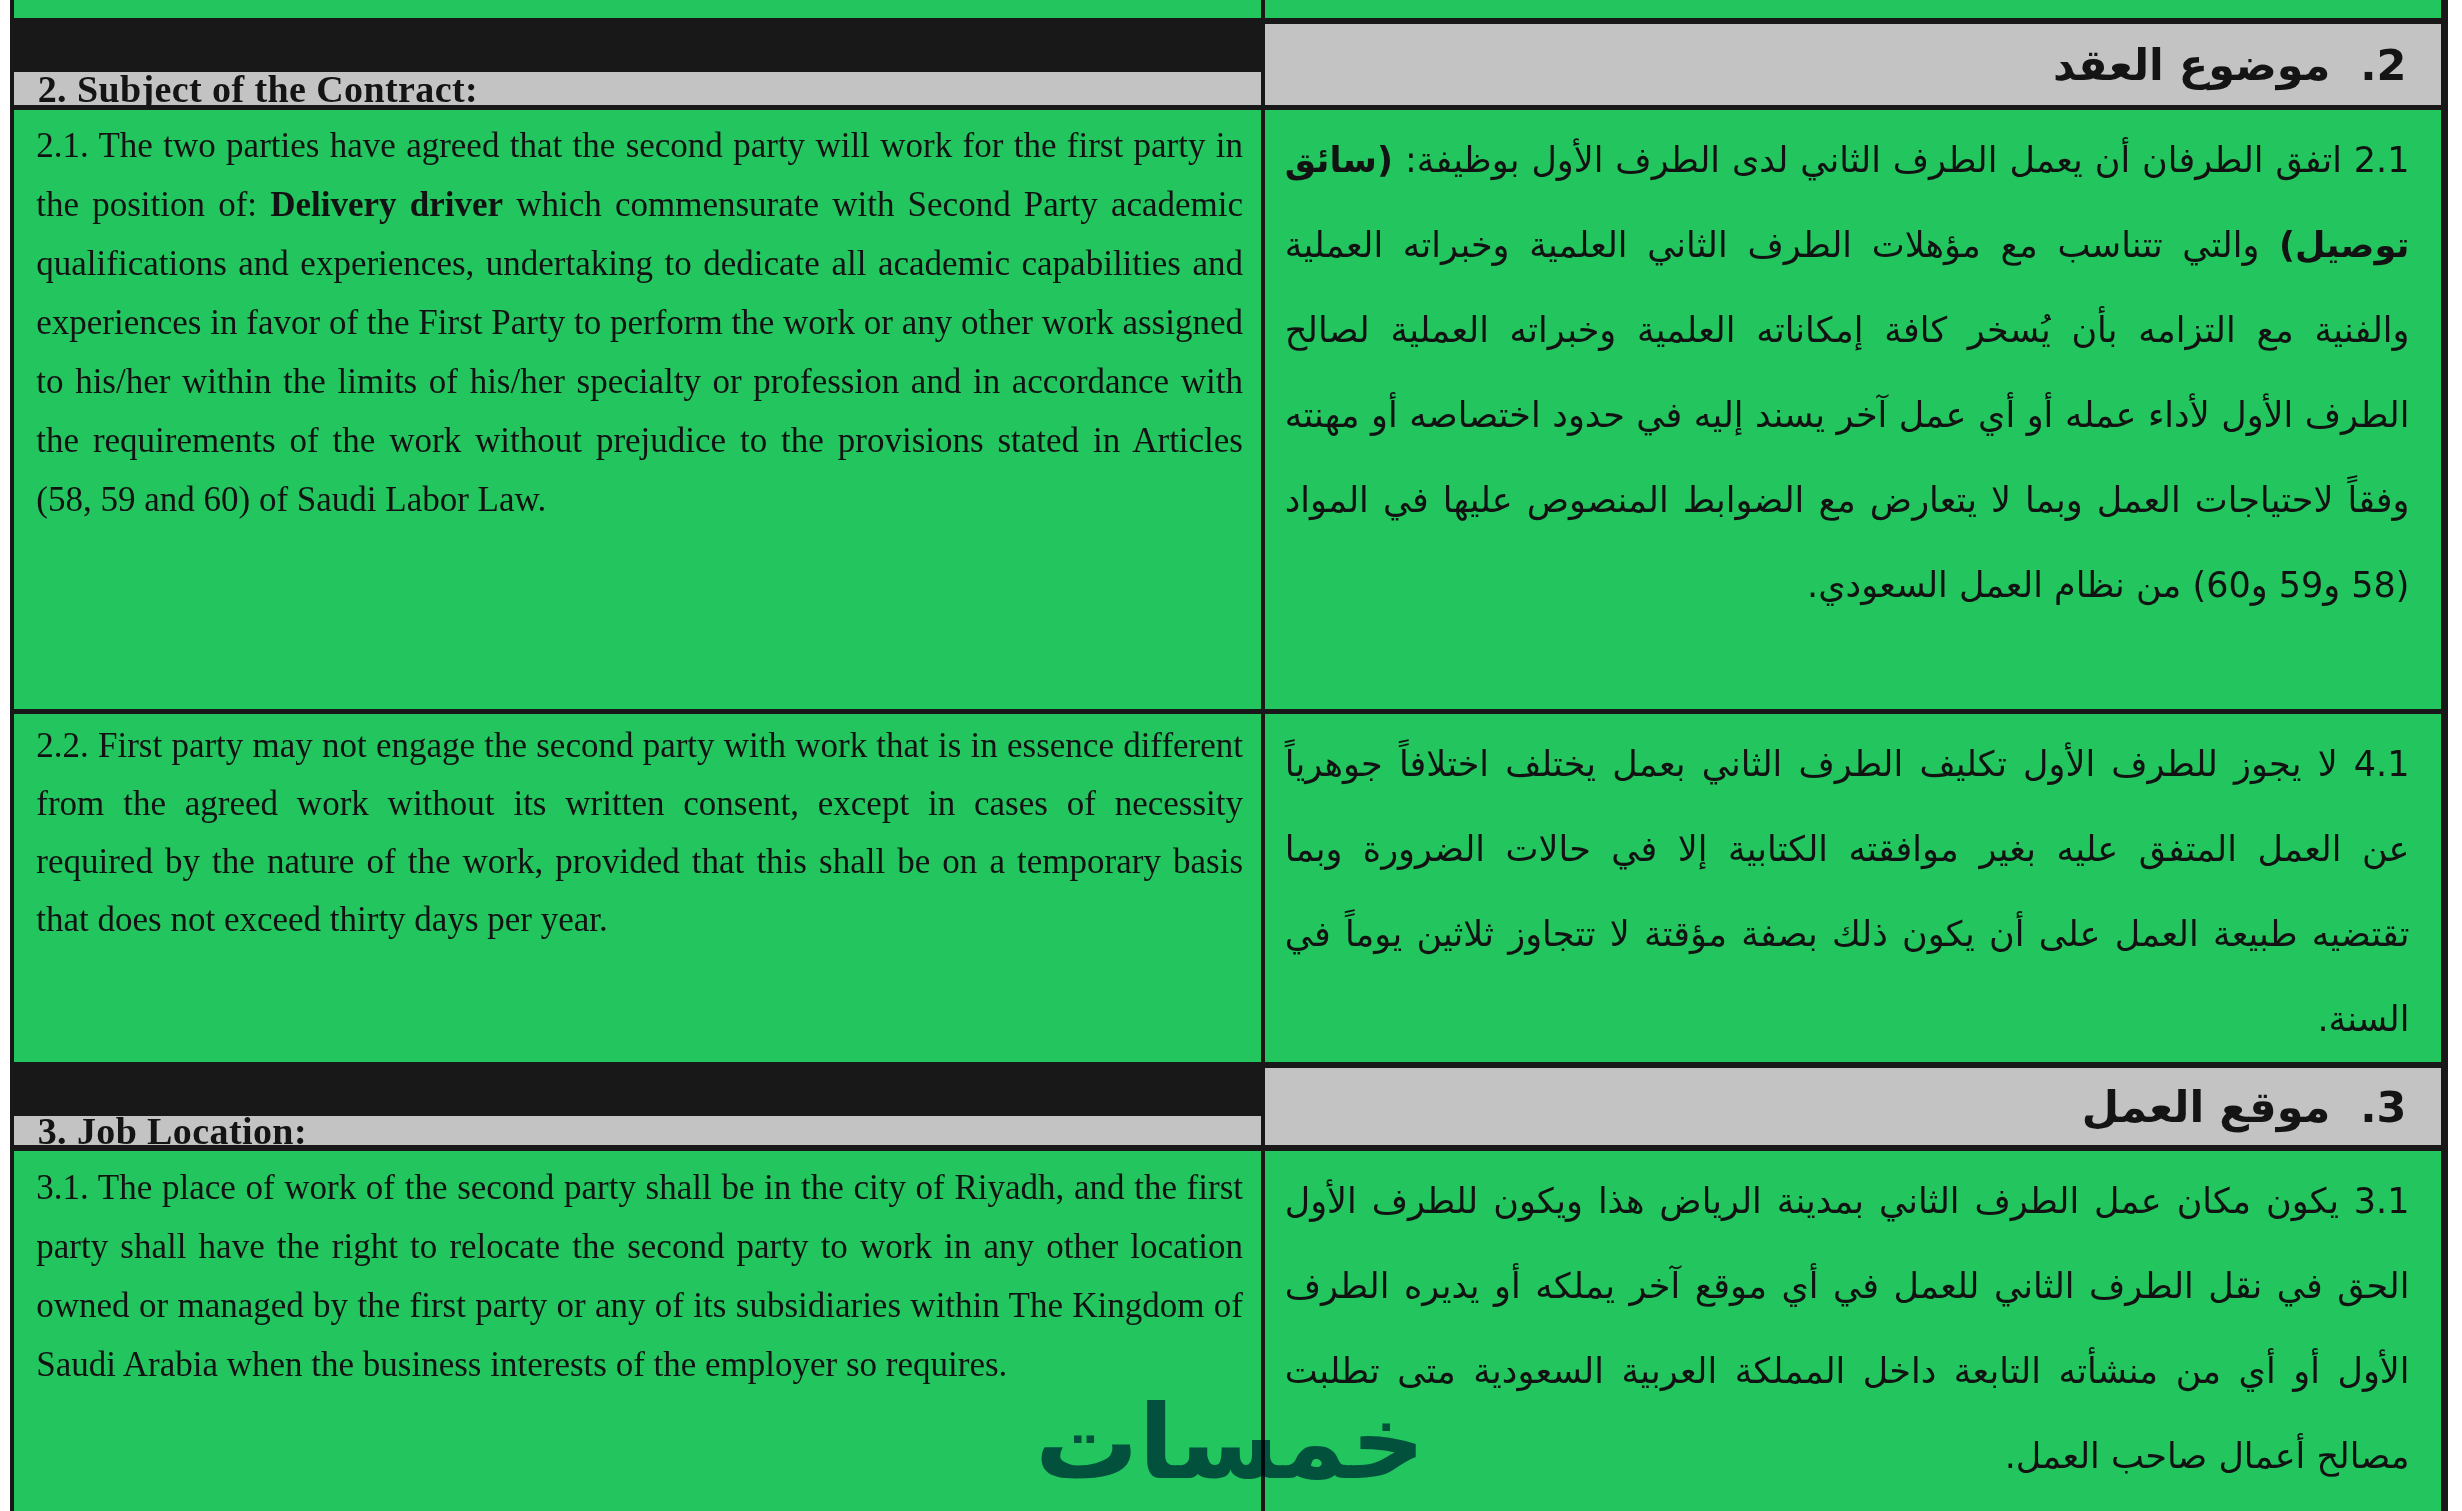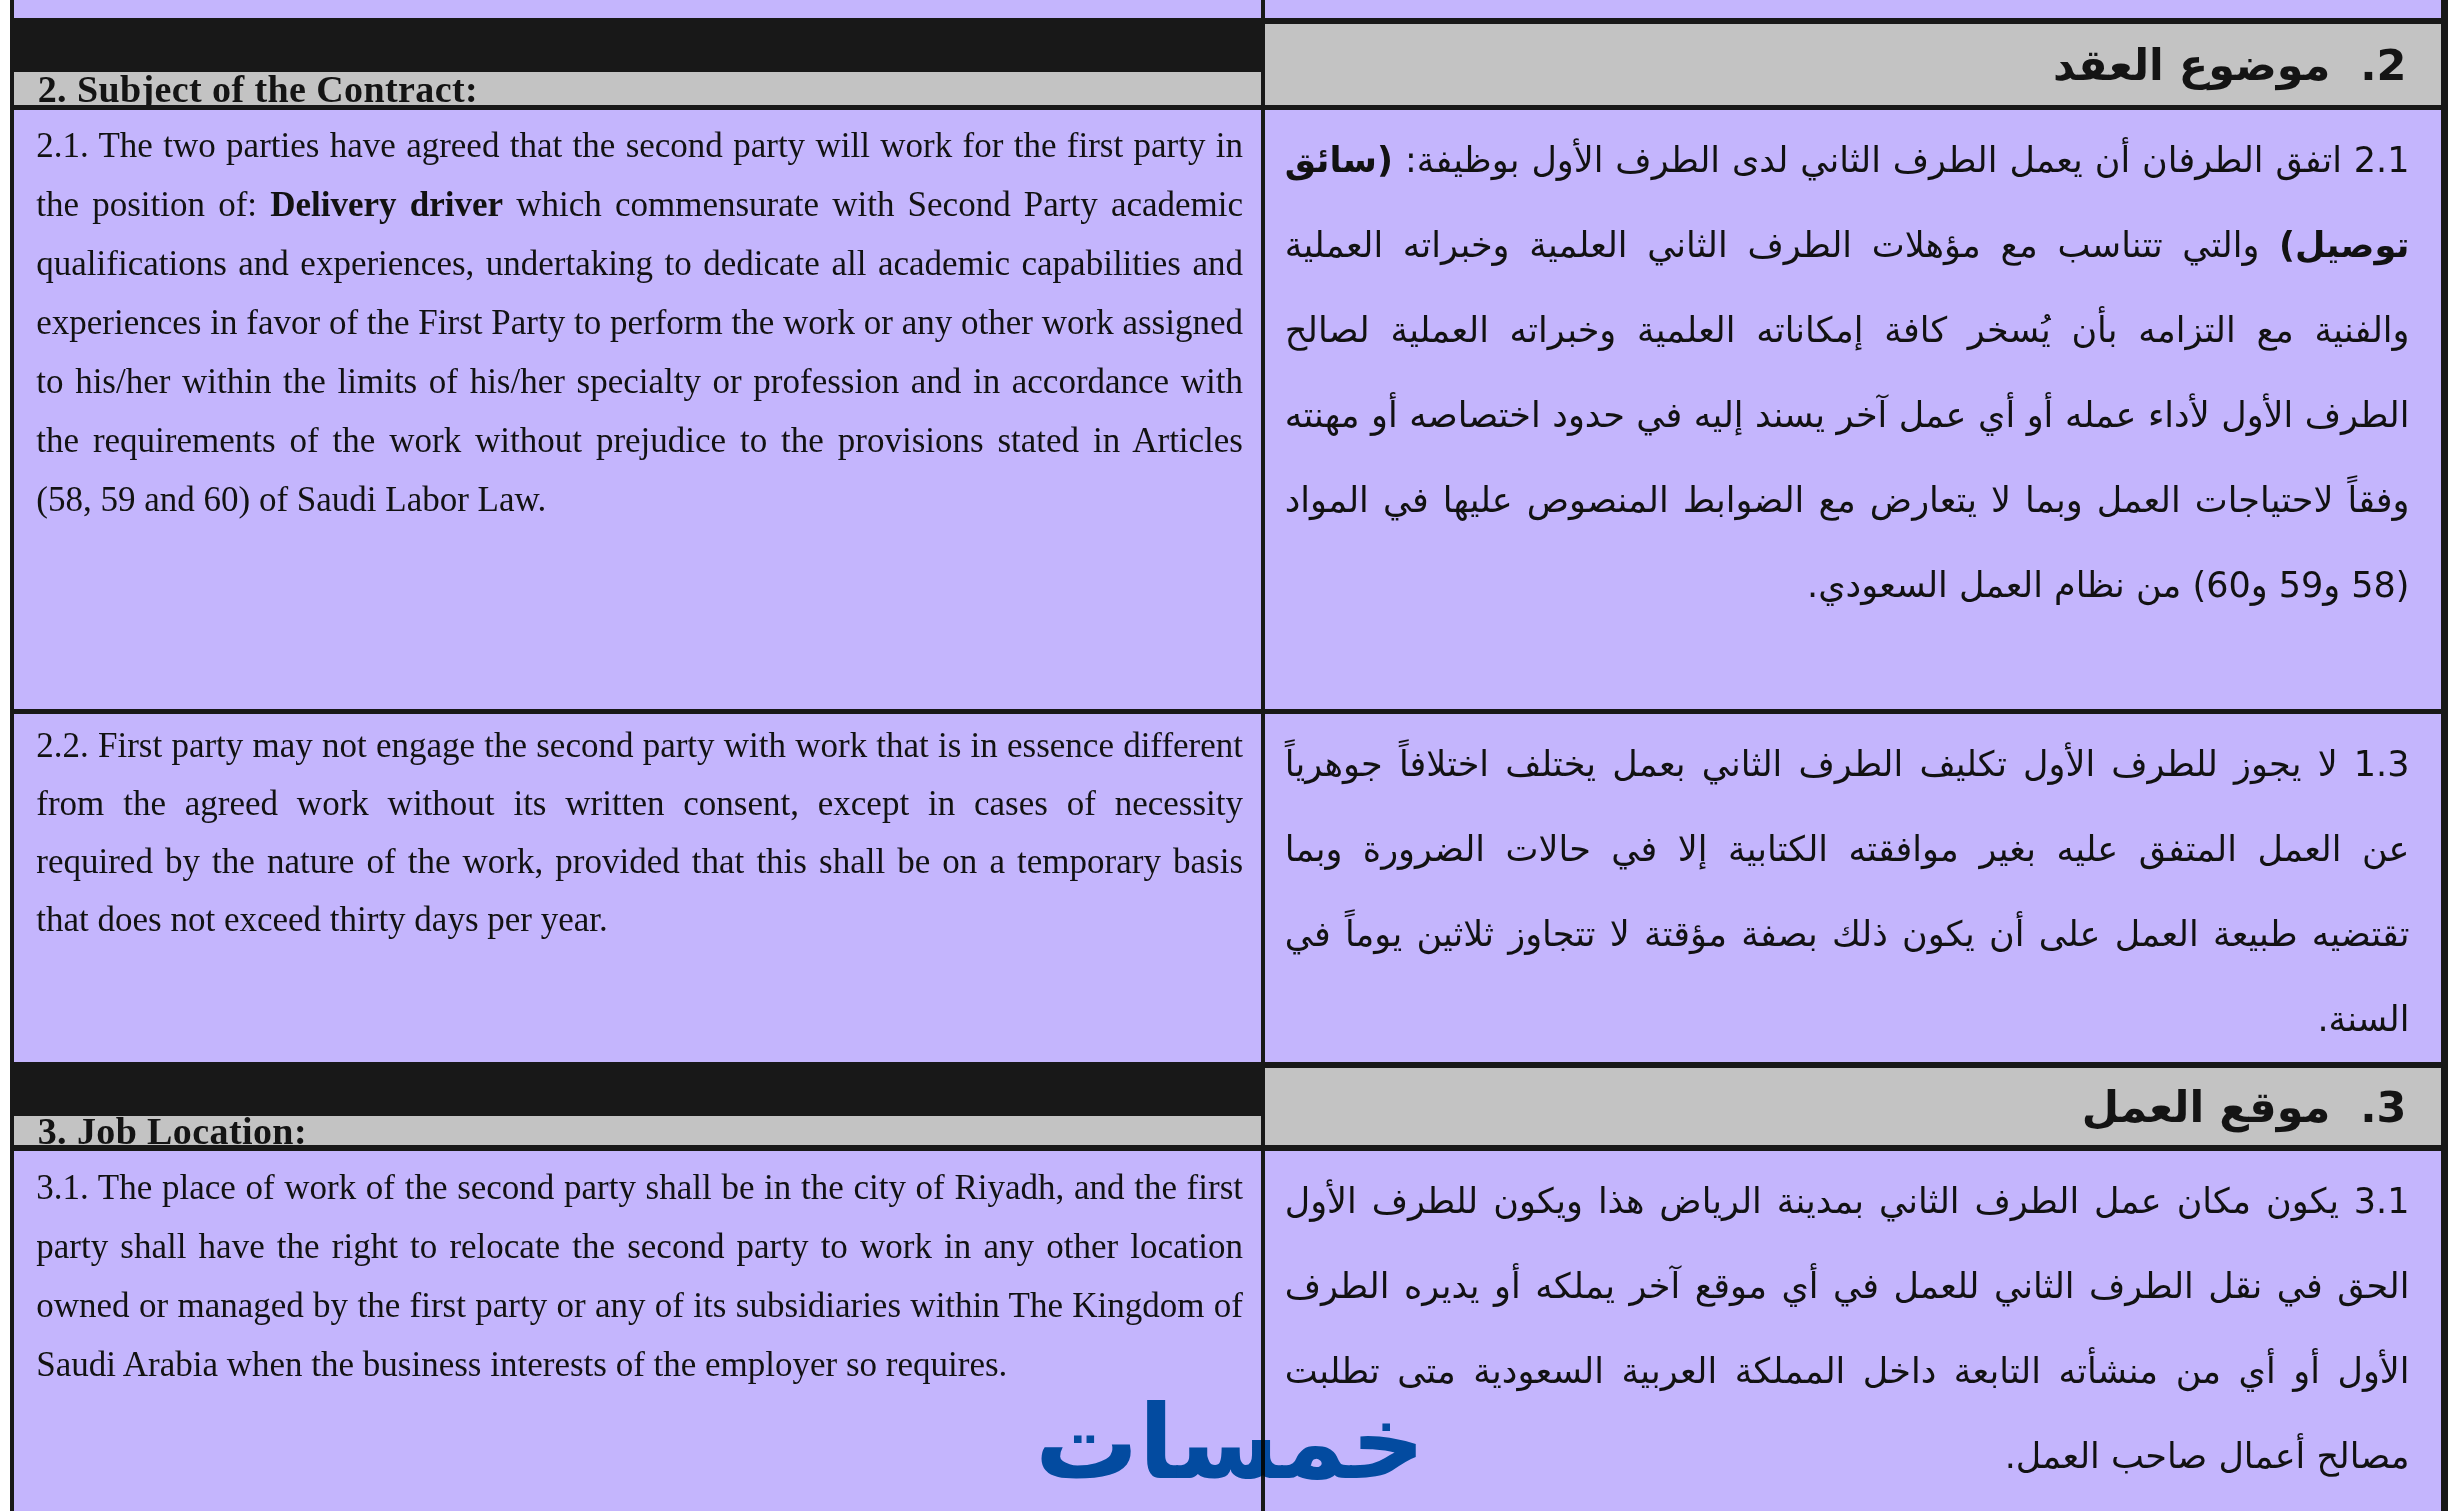--- a/index.html
+++ b/index.html
@@ -13,21 +13,21 @@
   .tbl{
     position:absolute;left:9.7px;top:0;width:2438px;height:1512px;
     box-sizing:border-box;
     background:#181818;
     border-left:4.8px solid #181818;border-right:4.8px solid #181818;
     display:grid;
     grid-template-columns:1247px 1176px;
     column-gap:4.8px;
     grid-template-rows:17.7px 6.4px 81px 4.8px 599px 4.8px 348px 6.4px 77px 6.4px 1fr;
   }
-  .cell{background:#c4b5fd;overflow:hidden;}
+  .cell{background:#22c55e;overflow:hidden;}
   .head{background:#c3c3c3;}
   .c1{grid-column:1;} .c2{grid-column:2;}
   .r1{grid-row:1;} .r3{grid-row:3;} .r5{grid-row:5;}
   .r7{grid-row:7;} .r9{grid-row:9;} .r11{grid-row:11;}
   
   .en-head{
     display:flex;align-items:center;
     font-family:"Liberation Serif","DejaVu Serif",serif;
     font-weight:bold;font-size:38px;color:#141414;
     padding-left:24px;letter-spacing:0.4px;margin-top:48px;
@@ -84,21 +84,21 @@
       <span>2.1. The two parties have agreed that the second party will work for the first party in the position of: </span><span class="bold">Delivery driver</span><span> which commensurate with Second Party academic qualifications and experiences, undertaking to dedicate all academic capabilities and experiences in favor of the First Party to perform the work or any other work assigned to his/her within the limits of his/her specialty or profession and in accordance with the requirements of the work without prejudice to the provisions stated in Articles (58, 59 and 60) of Saudi Labor Law.</span>
     </div>
     <div class="cell ar-p r5 c2">
       <span>2.1 اتفق الطرفان أن يعمل الطرف الثاني لدى الطرف الأول بوظيفة: </span><span class="bold">(سائق توصيل)</span><span> والتي تتناسب مع مؤهلات الطرف الثاني العلمية وخبراته العملية والفنية مع التزامه بأن يُسخر كافة إمكاناته العلمية وخبراته العملية لصالح الطرف الأول لأداء عمله أو أي عمل آخر يسند إليه في حدود اختصاصه أو مهنته وفقاً لاحتياجات العمل وبما لا يتعارض مع الضوابط المنصوص عليها في المواد (58 و59 و60) من نظام العمل السعودي.</span>
     </div>
 
     <div class="cell en-p tight r7 c1">
       <span>2.2. First party may not engage the second party with work that is in essence different from the agreed work without its written consent, except in cases of necessity required by the nature of the work, provided that this shall be on a temporary basis that does not exceed thirty days per year.</span>
     </div>
     <div class="cell ar-p r7 c2">
-      <span>1.3 لا يجوز للطرف الأول تكليف الطرف الثاني بعمل يختلف اختلافاً جوهرياً عن العمل المتفق عليه بغير موافقته الكتابية إلا في حالات الضرورة وبما تقتضيه طبيعة العمل على أن يكون ذلك بصفة مؤقتة لا تتجاوز ثلاثين يوماً في السنة.</span>
+      <span>4.1 لا يجوز للطرف الأول تكليف الطرف الثاني بعمل يختلف اختلافاً جوهرياً عن العمل المتفق عليه بغير موافقته الكتابية إلا في حالات الضرورة وبما تقتضيه طبيعة العمل على أن يكون ذلك بصفة مؤقتة لا تتجاوز ثلاثين يوماً في السنة.</span>
     </div>
 
     <div class="cell head en-head r9 c1">
       <span>3. Job Location:</span>
     </div>
     <div class="cell head ar-head r9 c2">
       <span>3.&nbsp;&nbsp;موقع العمل</span>
     </div>
 
     <div class="cell en-p r11 c1">

